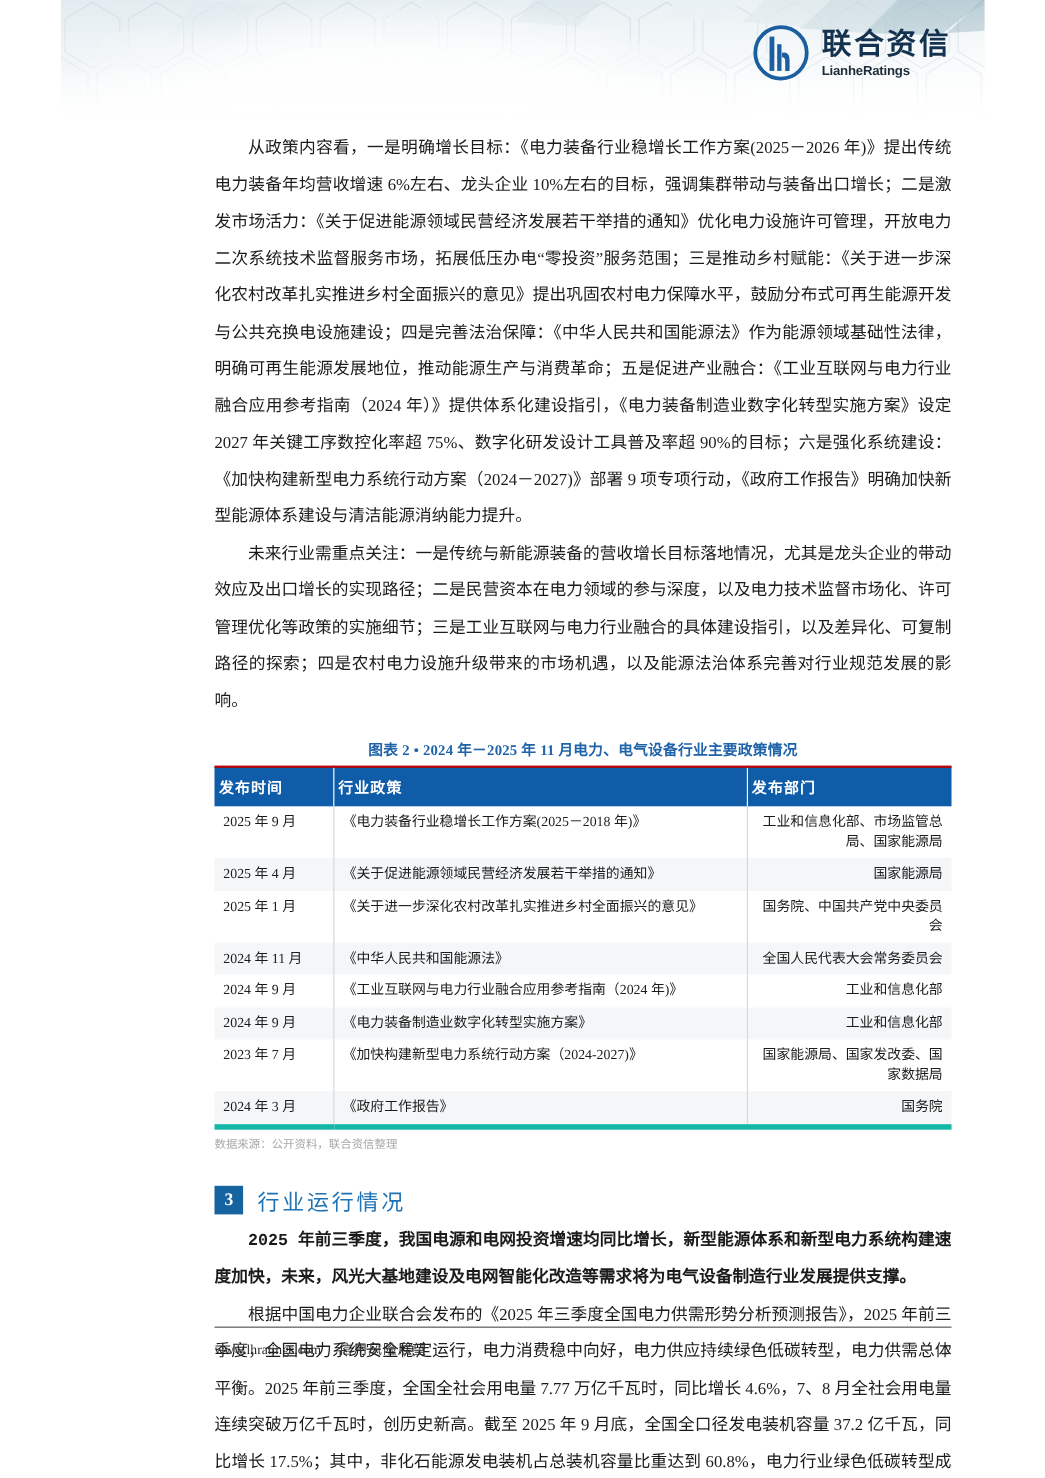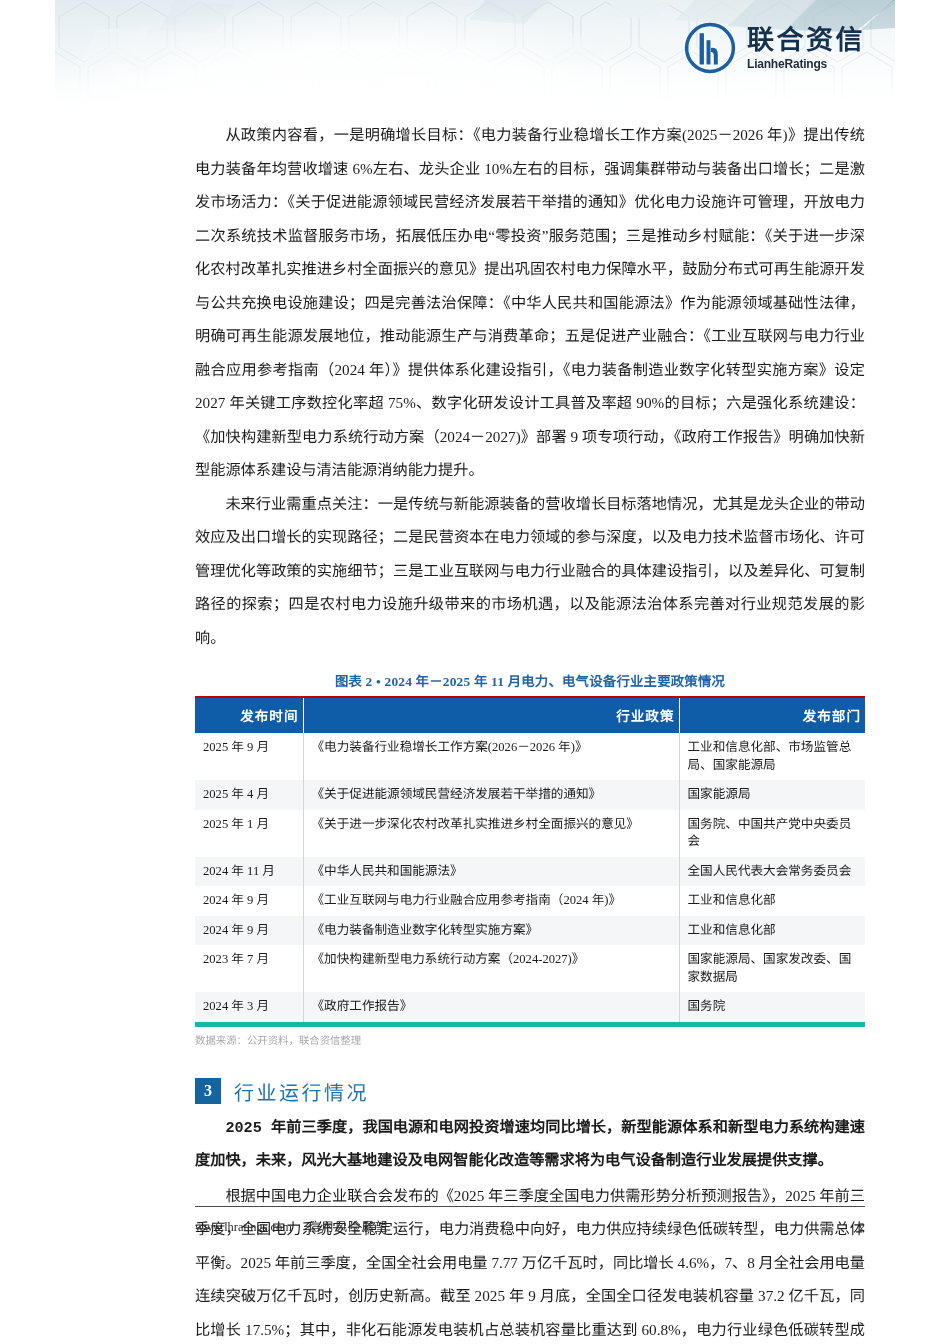--- a/index.html
+++ b/index.html
@@ -111,36 +111,36 @@
     border-collapse: collapse;
     table-layout: fixed;
     border-top: 2.2px solid #c00000;
   }
   table.policy-table th {
     background: #0f5ca8;
     color: #ffffff;
     font-size: 13.6px;
     font-weight: bold;
     padding: 7px 4px 8px 4px;
-    text-align: right;
+    text-align: left;
     border-right: 1.6px solid #ffffff;
     font-family: "Liberation Serif", "DejaVu Serif", serif;
     letter-spacing: 1px;
   }
   table.policy-table th:last-child { border-right: none; }
   table.policy-table td {
     font-size: 12.6px;
     color: #1b1b1b;
     padding: 6px 8px 6px 8px;
     vertical-align: top;
     line-height: 17.5px;
     border-right: 1px solid #cfd6dd;
     font-family: "Liberation Serif", "DejaVu Serif", serif;
   }
-  table.policy-table td:last-child { border-right: none; }
+  table.policy-table td:last-child { border-right: none; text-align: right; }
   table.policy-table tbody tr:nth-child(even) { background: #f4f6f8; }
   table.policy-table tbody tr:last-child td { border-bottom: 5px solid #14b8a6; }
   .col-time  { width: 108px; }
   .col-pol   { width: 376px; }
   .col-dept  { width: 186px; }
   .table-source {
     font-size: 10.4px;
     color: #a8a8a8;
     margin-top: 5px;
     font-family: "Liberation Serif", "DejaVu Serif", serif;
@@ -259,21 +259,21 @@
         <thead>
           <tr>
             <th>发布时间</th>
             <th>行业政策</th>
             <th>发布部门</th>
           </tr>
         </thead>
         <tbody>
           <tr>
             <td>2025 年 9 月</td>
-            <td>《电力装备行业稳增长工作方案(2026－2026 年)》</td>
+            <td>《电力装备行业稳增长工作方案(2025－2018 年)》</td>
             <td>工业和信息化部、市场监管总局、国家能源局</td>
           </tr>
           <tr>
             <td>2025 年 4 月</td>
             <td>《关于促进能源领域民营经济发展若干举措的通知》</td>
             <td>国家能源局</td>
           </tr>
           <tr>
             <td>2025 年 1 月</td>
             <td>《关于进一步深化农村改革扎实推进乡村全面振兴的意见》</td>

